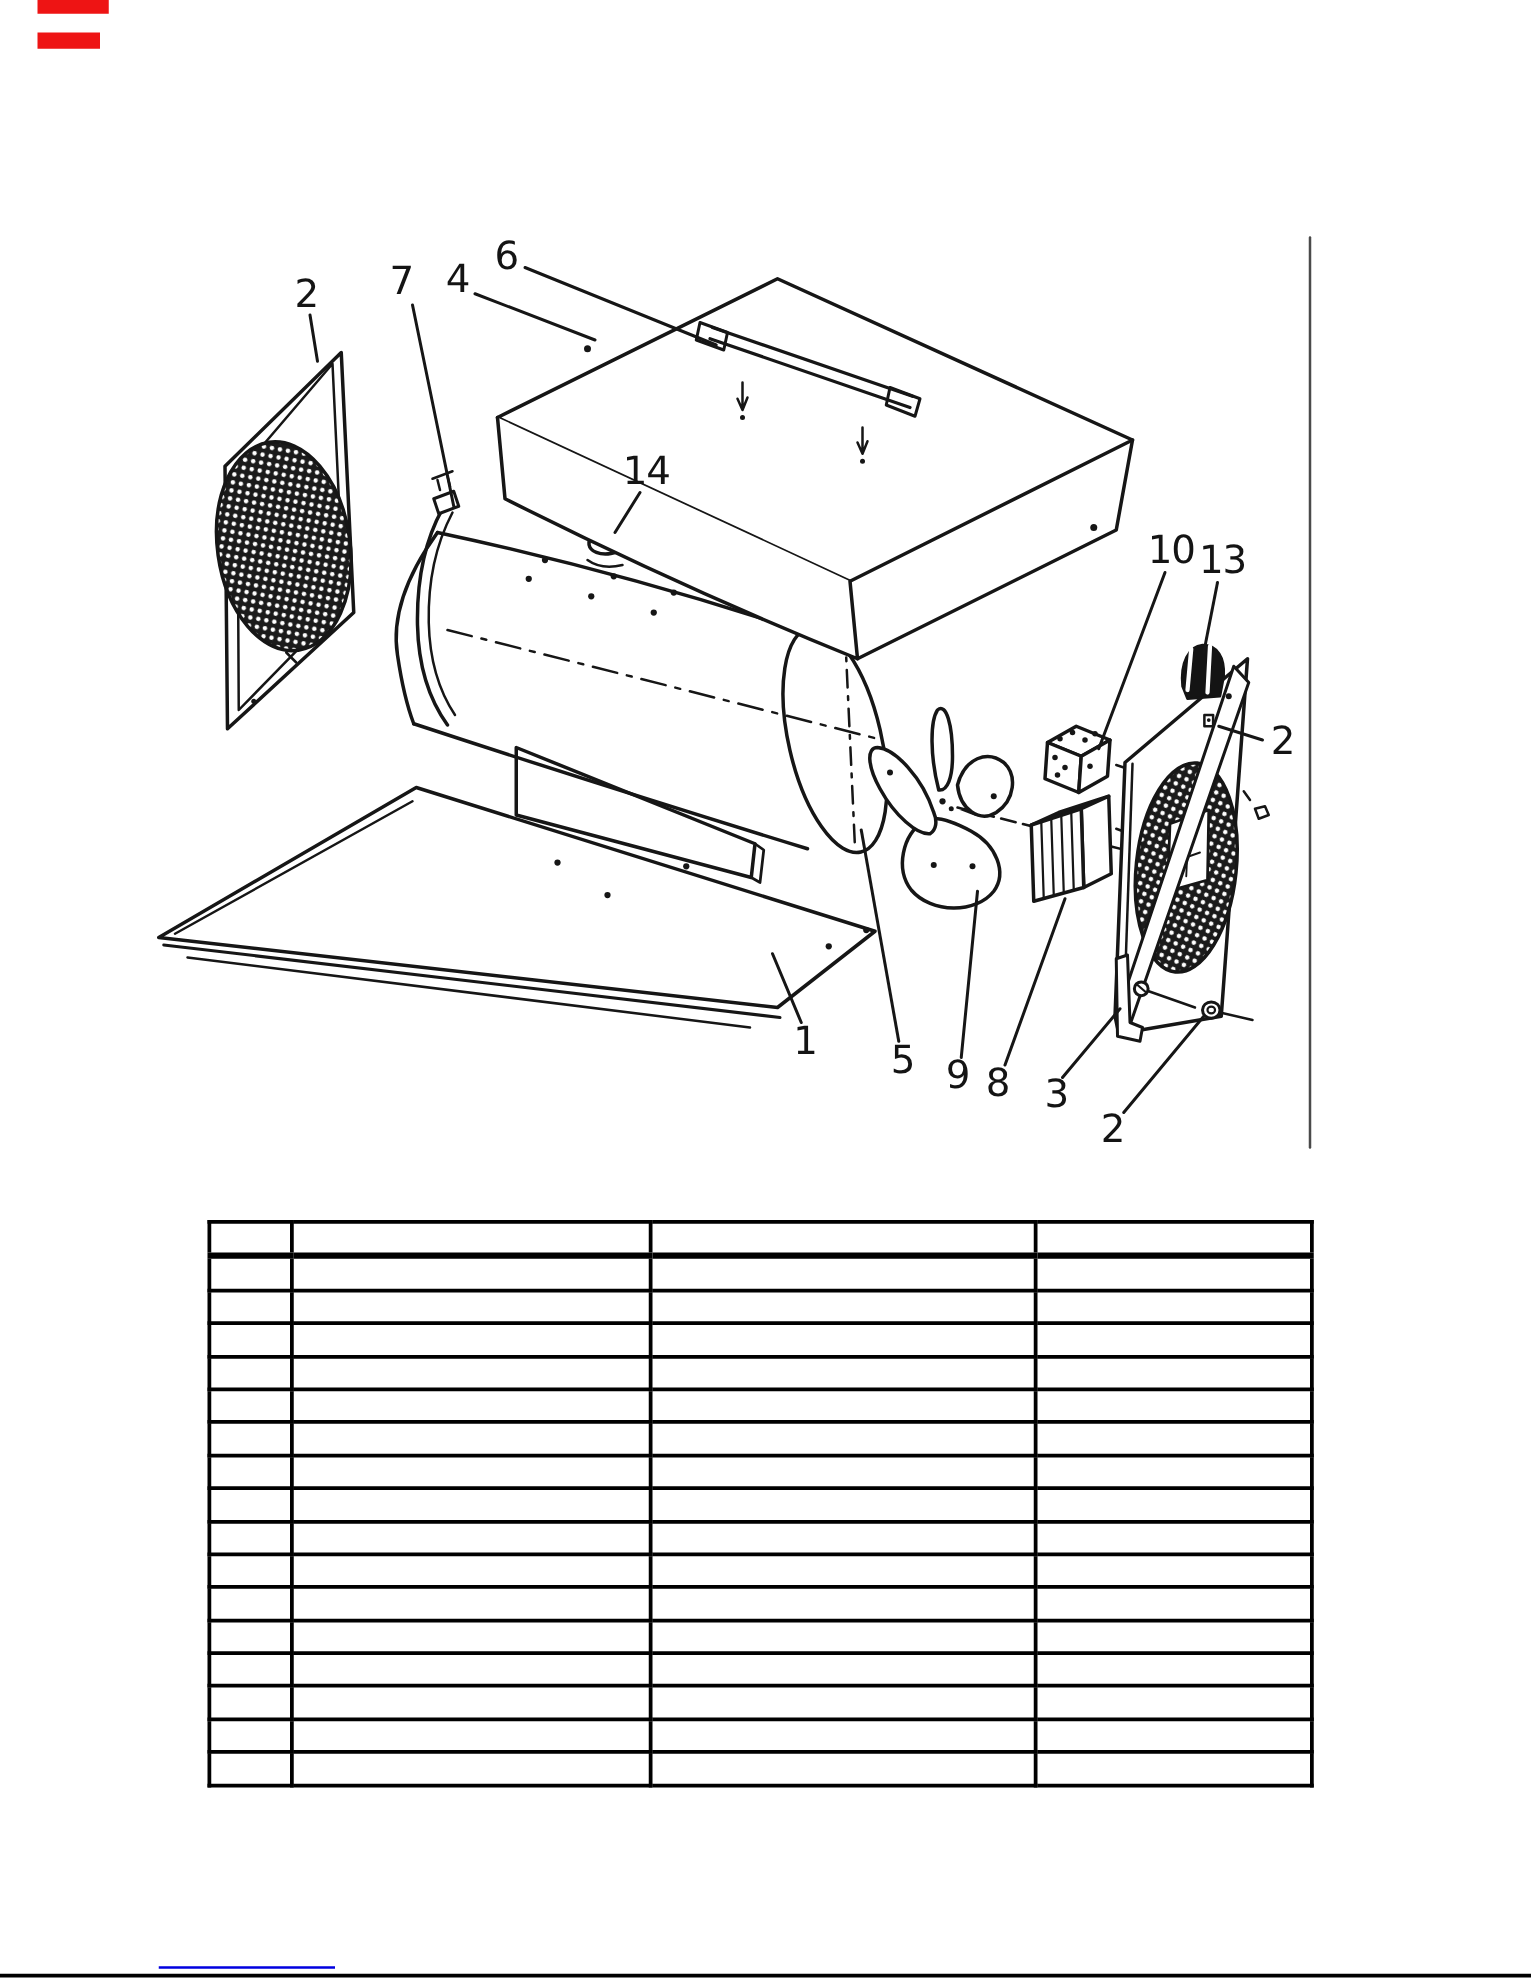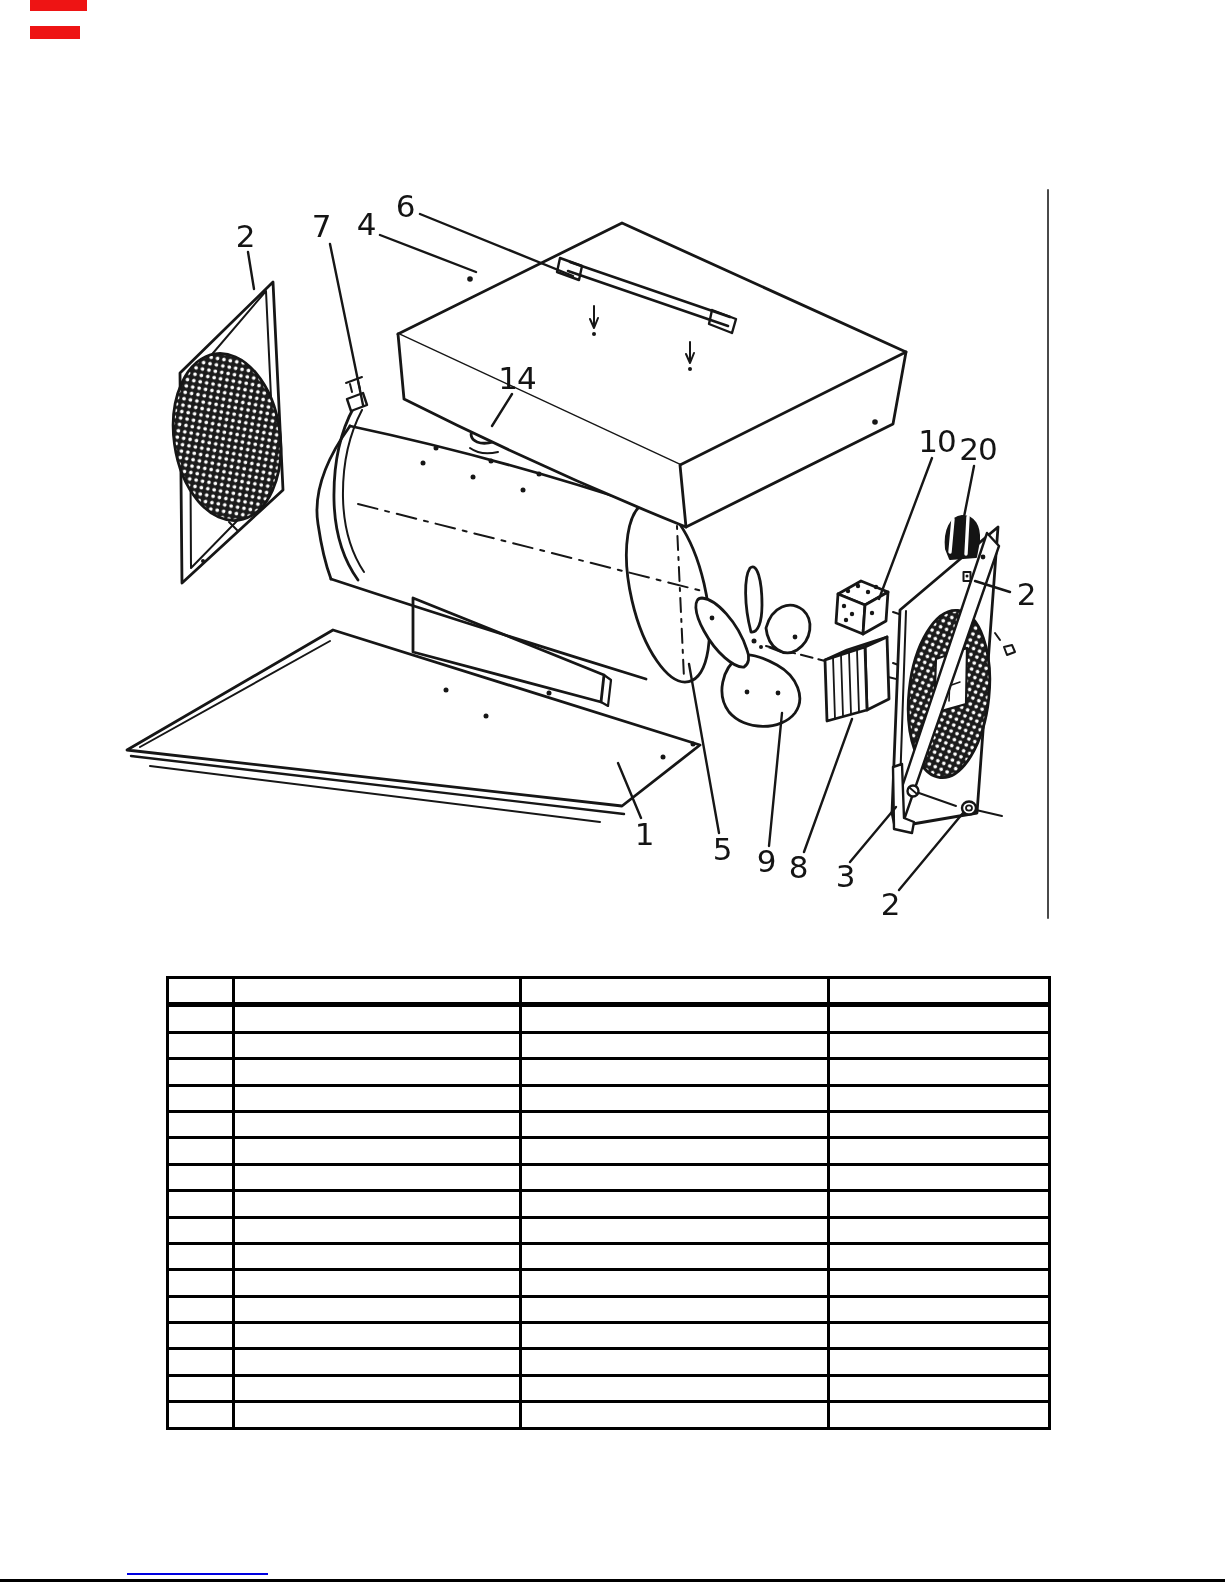--- a/index.html
+++ b/index.html
@@ -215,21 +215,21 @@
   <div class="callout" style="left:644px;top:834px">1</div>
   <div class="callout" style="left:245px;top:236px">2</div>
   <div class="callout" style="left:845px;top:876px">3</div>
   <div class="callout" style="left:366px;top:224px">4</div>
   <div class="callout" style="left:722px;top:849px">5</div>
   <div class="callout" style="left:405px;top:206px">6</div>
   <div class="callout" style="left:321px;top:226px">7</div>
   <div class="callout" style="left:798px;top:867px">8</div>
   <div class="callout" style="left:766px;top:861px">9</div>
   <div class="callout" style="left:937px;top:441px">10</div>
-  <div class="callout" style="left:978px;top:449px">20</div>
+  <div class="callout" style="left:978px;top:449px">13</div>
   <div class="callout" style="left:1026px;top:594px">2</div>
   <div class="callout" style="left:890px;top:904px">2</div>
   <div class="callout" style="left:517px;top:378px">14</div>
 
   <table class="parts-table">
     <colgroup>
       <col style="width:66px">
         <col style="width:287px">
         <col style="width:308px">
         <col style="width:221px">

